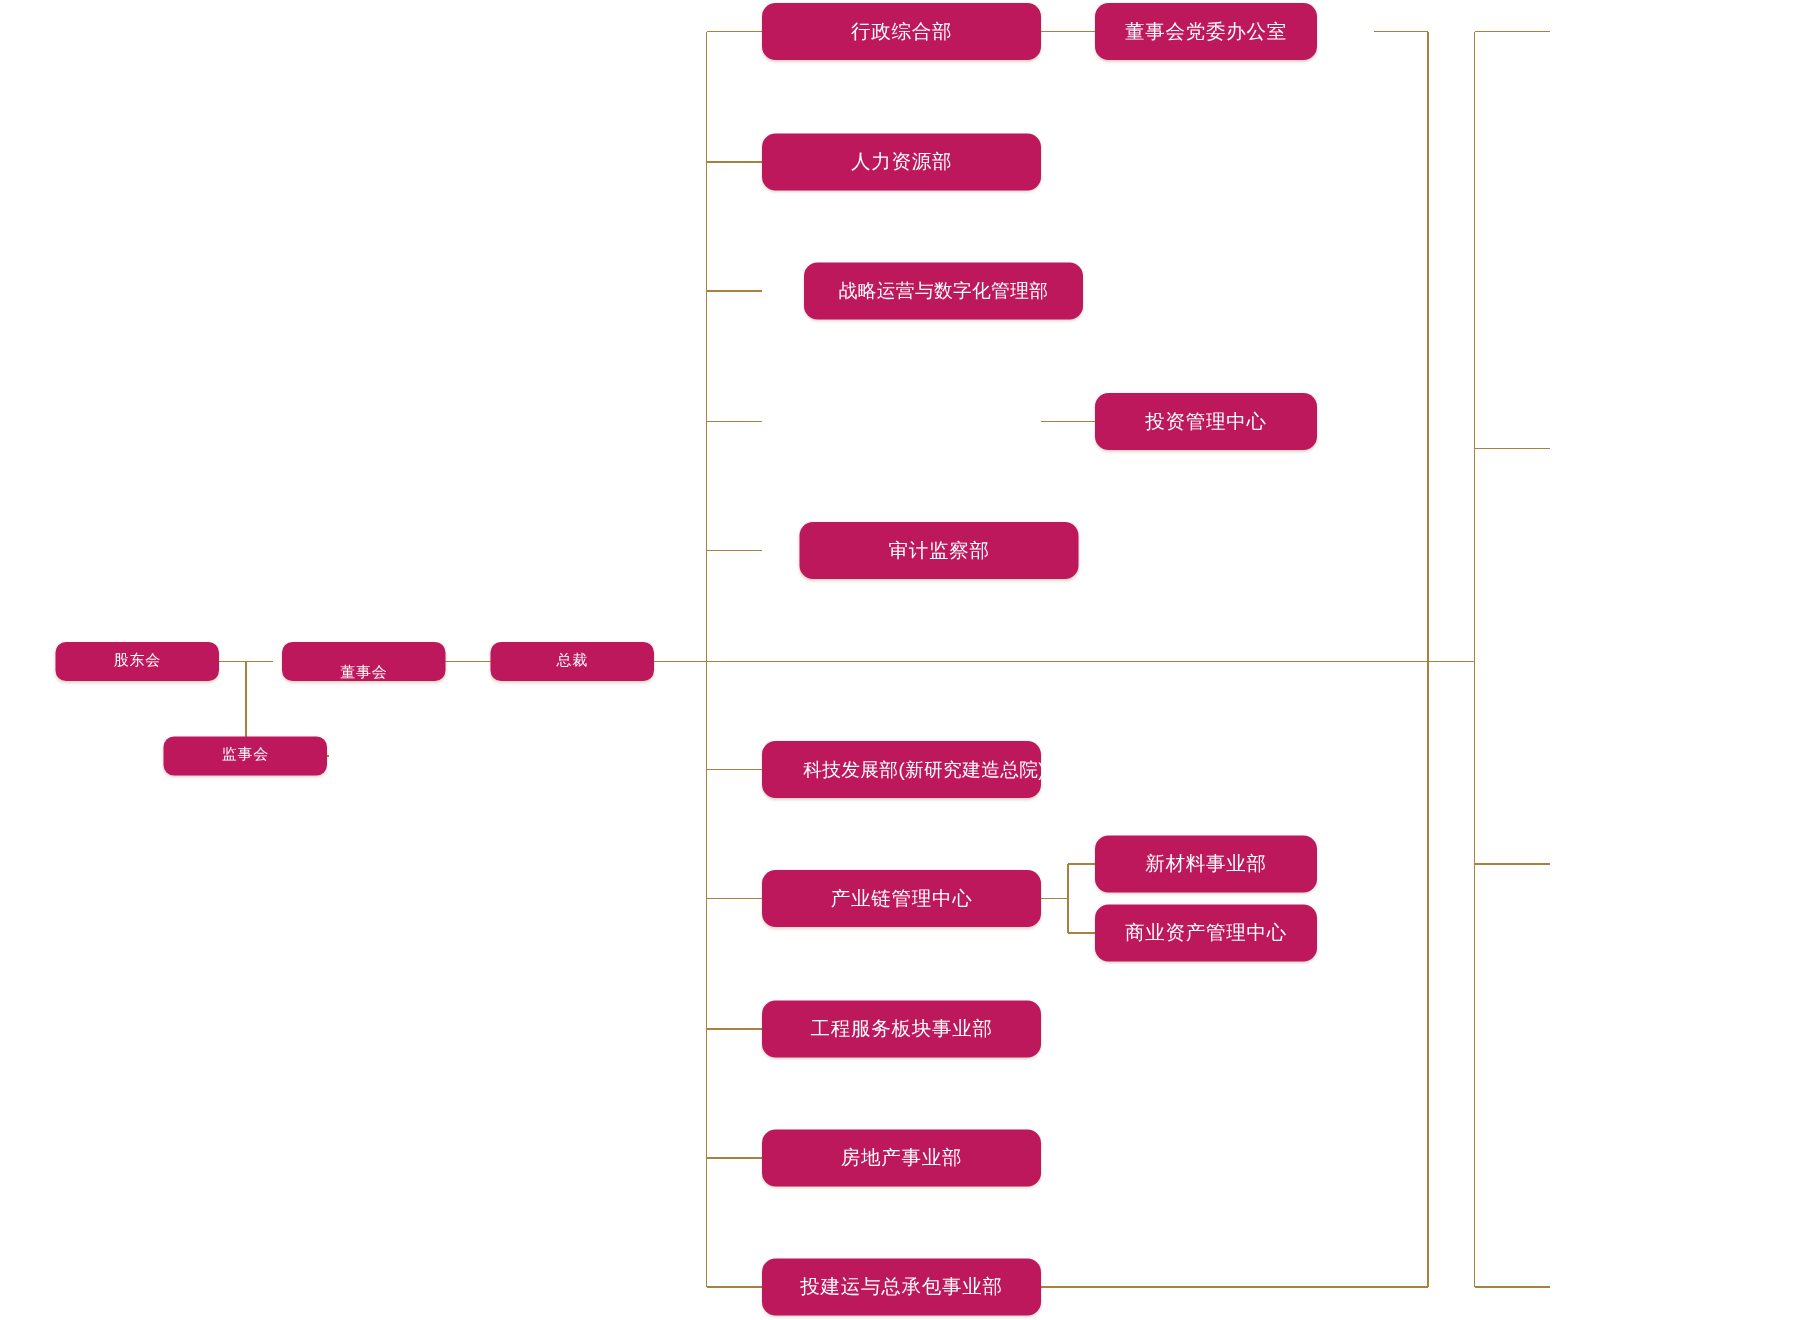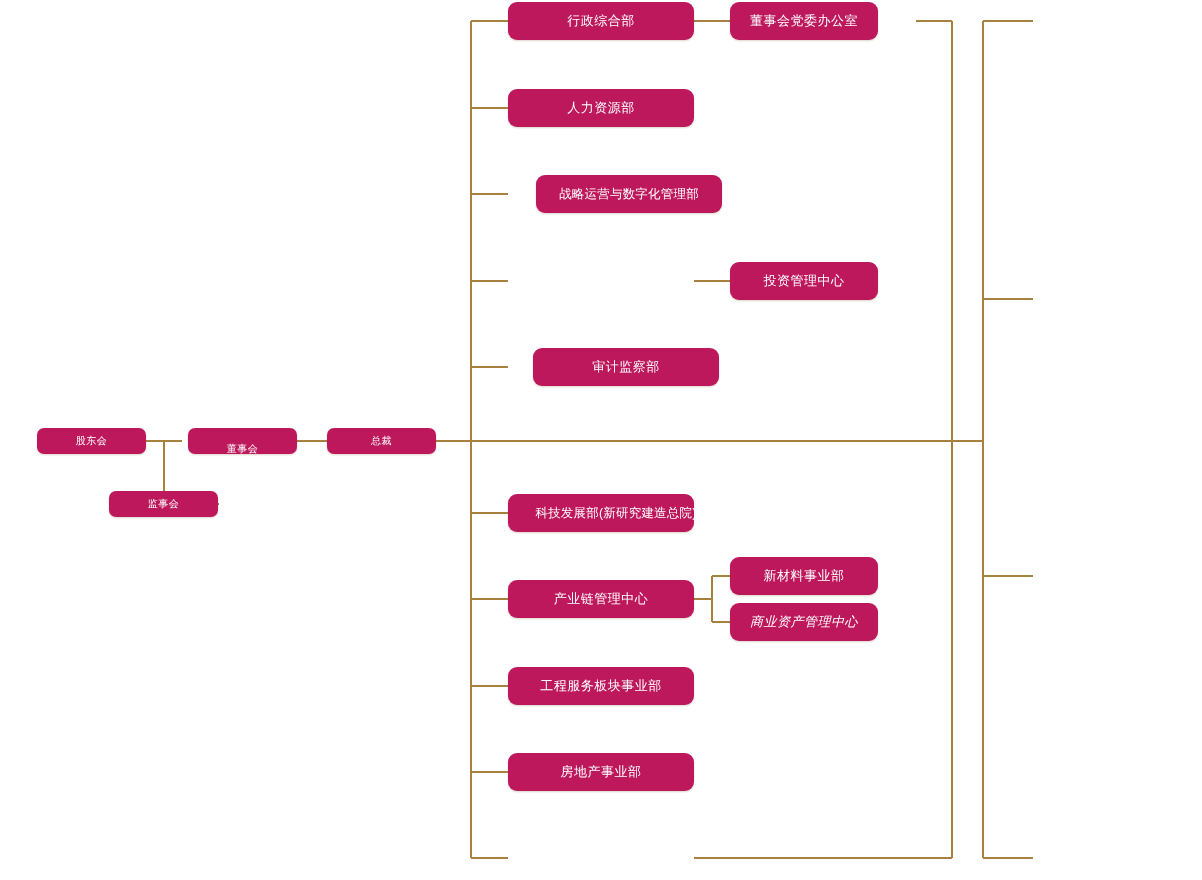--- a/index.html
+++ b/index.html
@@ -160,30 +160,33 @@
   </div>
 
   <div class="node lvl-dept" style="left:508px; top:667px;">
     <span class="node-label">工程服务板块事业部</span>
   </div>
 
   <div class="node lvl-dept" style="left:508px; top:753px;">
     <span class="node-label">房地产事业部</span>
   </div>
 
+  <div class="node lvl-dept" style="left:508px; top:839px;">
+    <span class="node-label">投建运与总承包事业部</span>
+  </div>
 
   <div class="node lvl-sub" style="left:730px; top:2px;">
     <span class="node-label">董事会党委办公室</span>
   </div>
 
   <div class="node lvl-sub" style="left:730px; top:262px;">
     <span class="node-label">投资管理中心</span>
   </div>
 
   <div class="node lvl-sub" style="left:730px; top:557px;">
     <span class="node-label">新材料事业部</span>
   </div>
 
-  <div class="node lvl-sub" style="left:730px; top:603px;font-style:italic;">
+  <div class="node lvl-sub" style="left:730px; top:603px;">
     <span class="node-label">商业资产管理中心</span>
   </div>
 
 </div>
 
 </body></html>

